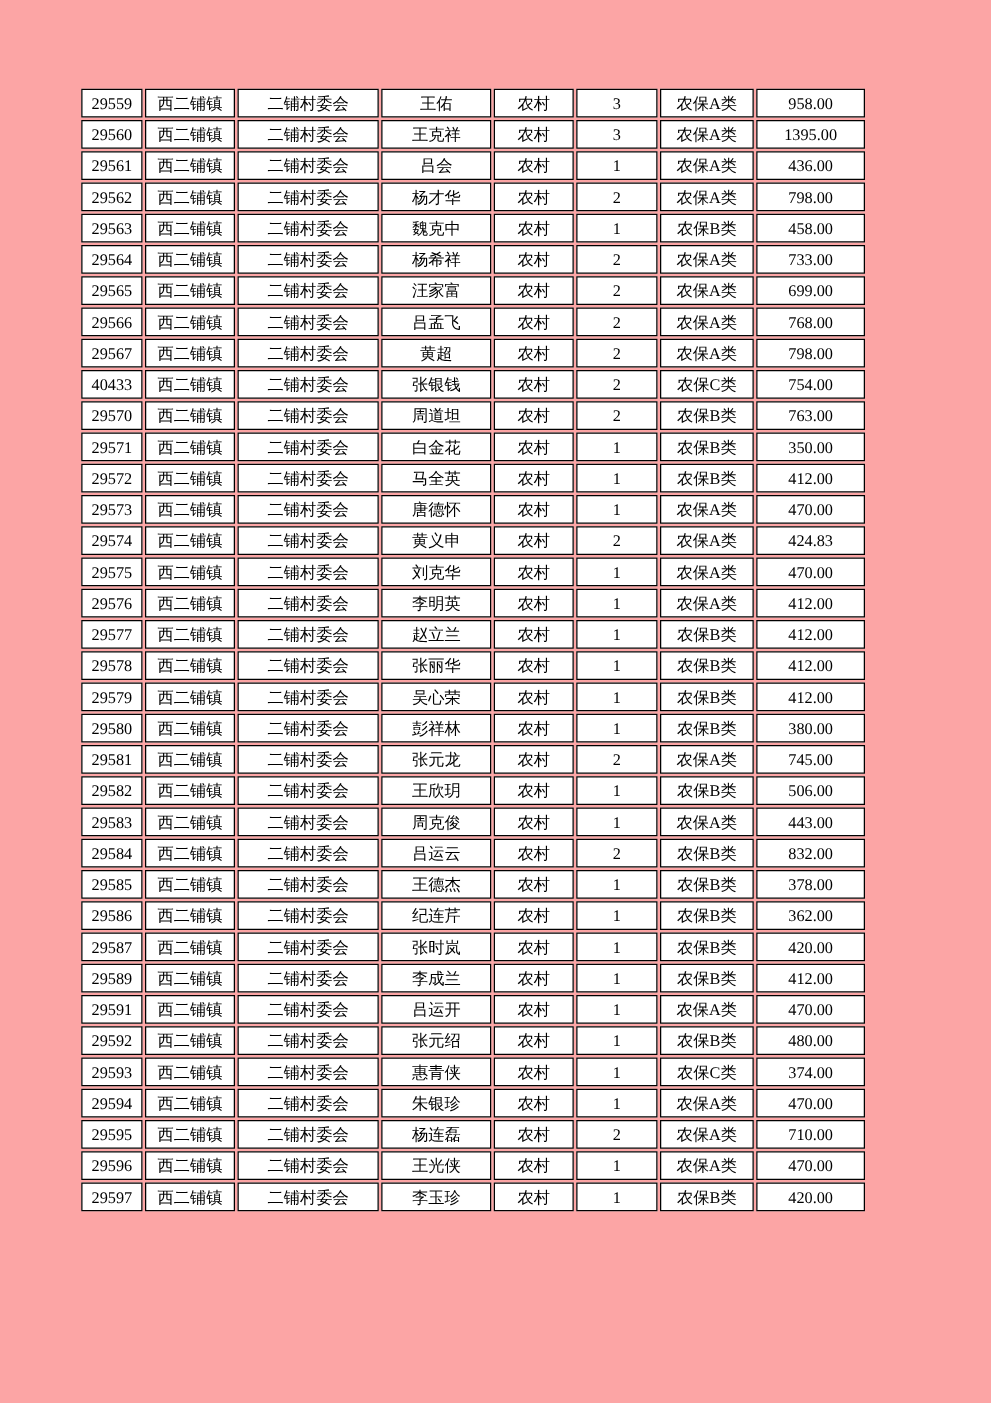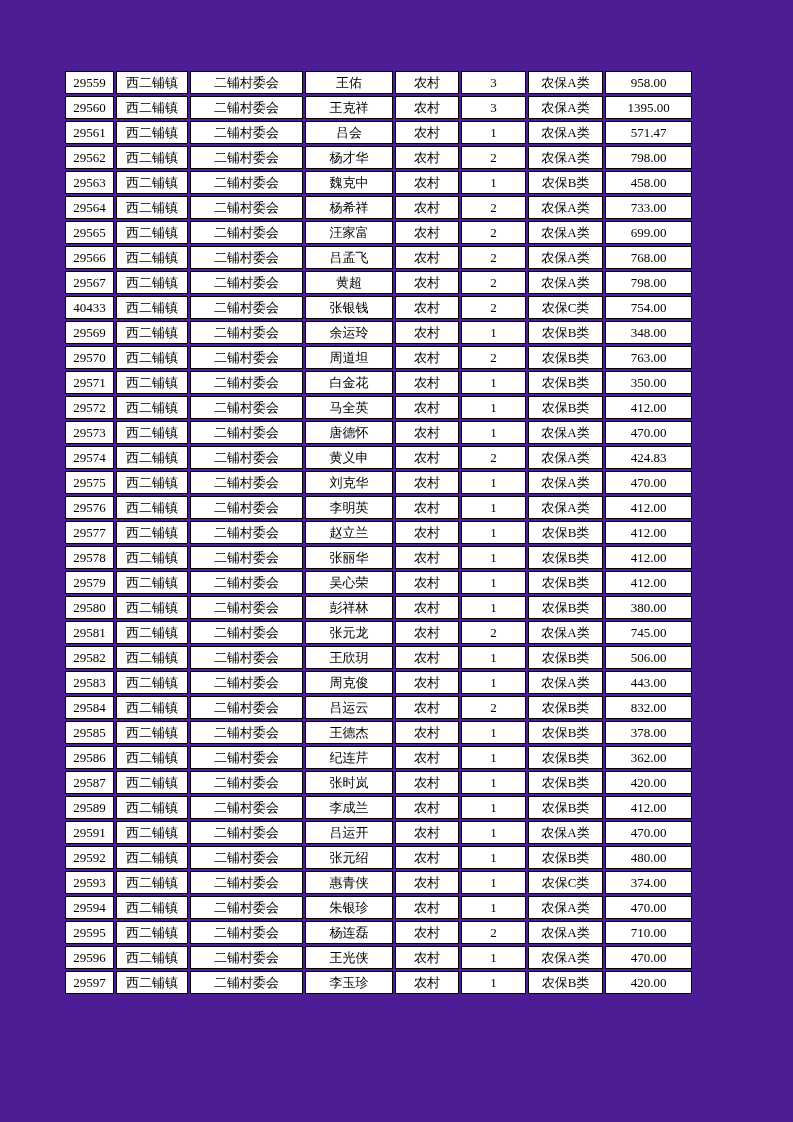--- a/index.html
+++ b/index.html
@@ -14,21 +14,21 @@
     font-family: "Liberation Serif", "DejaVu Serif", serif;
     color: #000000;
     overflow: hidden;
   }
   .page {
     position: absolute;
     left: 0;
     top: 0;
     width: 793px;
     height: 1122px;
-    background: #4c1d95;
+    background: #fca5a5;
   }
   table.roster {
     position: absolute;
     left: 63px;
     top: 69px;
     width: 631px;
     table-layout: fixed;
     border-collapse: separate;
     border-spacing: 2px;
   }
@@ -91,21 +91,21 @@
           <td>1395.00</td>
         </tr>
         <tr>
           <td>29561</td>
           <td>西二铺镇</td>
           <td>二铺村委会</td>
           <td>吕会</td>
           <td>农村</td>
           <td>1</td>
           <td>农保A类</td>
-          <td>571.47</td>
+          <td>436.00</td>
         </tr>
         <tr>
           <td>29562</td>
           <td>西二铺镇</td>
           <td>二铺村委会</td>
           <td>杨才华</td>
           <td>农村</td>
           <td>2</td>
           <td>农保A类</td>
           <td>798.00</td>
@@ -162,30 +162,20 @@
         </tr>
         <tr>
           <td>40433</td>
           <td>西二铺镇</td>
           <td>二铺村委会</td>
           <td>张银钱</td>
           <td>农村</td>
           <td>2</td>
           <td>农保C类</td>
           <td>754.00</td>
-        </tr>
-        <tr>
-          <td>29569</td>
-          <td>西二铺镇</td>
-          <td>二铺村委会</td>
-          <td>余运玲</td>
-          <td>农村</td>
-          <td>1</td>
-          <td>农保B类</td>
-          <td>348.00</td>
         </tr>
         <tr>
           <td>29570</td>
           <td>西二铺镇</td>
           <td>二铺村委会</td>
           <td>周道坦</td>
           <td>农村</td>
           <td>2</td>
           <td>农保B类</td>
           <td>763.00</td>

